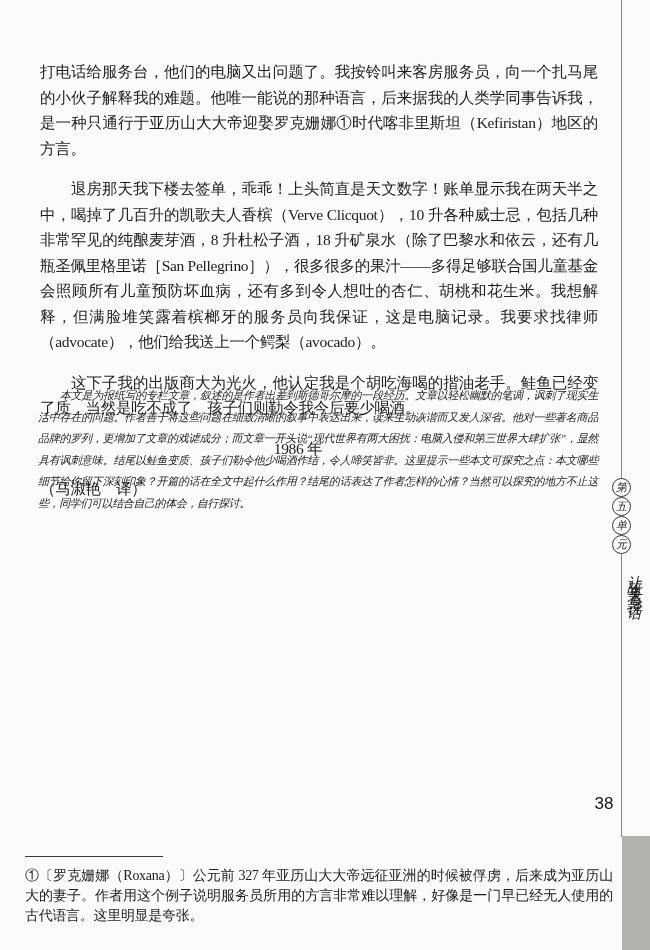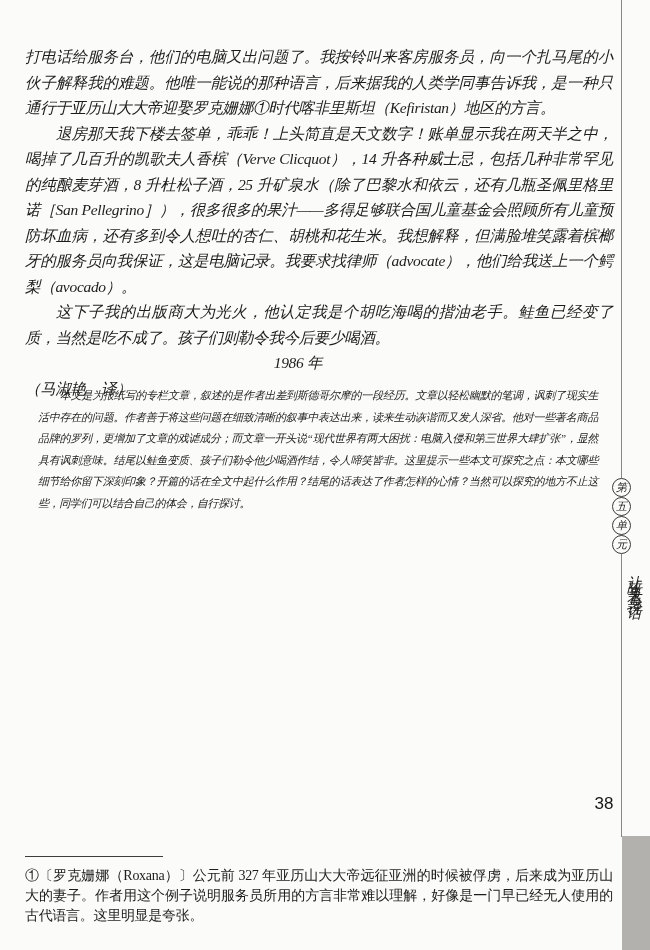--- a/index.html
+++ b/index.html
@@ -14,21 +14,21 @@
     box-sizing:border-box;
   }
 
   
   .article {
     position:absolute; left:25px; top:44px; width:588px;
     font-size:15.5px; line-height:25.5px;
     letter-spacing:-0.3px;
     text-align:justify;
   }
-  .article p { margin:0;font-style:italic; }
+  .article p { margin:15px; }
   .article p.indent { text-indent:2em; }
   .byline { margin-top:4px; }
   .byline-date { text-align:center; padding-right:42px; }
   .byline-translator { padding-right:24px; }
 
   
   .guide {
     position:absolute; left:25px; top:372px; width:586px;
   }
   .guide-label {
@@ -88,21 +88,21 @@
     width:28px; height:114px; background:#b3b1ae;
   }
 </style>
 </head>
 <body>
 
 <div class="page">
 
   <div class="article">
     <p>打电话给服务台，他们的电脑又出问题了。我按铃叫来客房服务员，向一个扎马尾的小伙子解释我的难题。他唯一能说的那种语言，后来据我的人类学同事告诉我，是一种只通行于亚历山大大帝迎娶罗克姗娜①时代喀非里斯坦（Kefiristan）地区的方言。</p>
-    <p class="indent">退房那天我下楼去签单，乖乖！上头简直是天文数字！账单显示我在两天半之中，喝掉了几百升的凯歌夫人香槟（Verve Clicquot），14 升各种威士忌，包括几种非常罕见的纯酿麦芽酒，8 升杜松子酒，25 升矿泉水（除了巴黎水和依云，还有几瓶圣佩里格里诺［San Pellegrino］），很多很多的果汁——多得足够联合国儿童基金会照顾所有儿童预防坏血病，还有多到令人想吐的杏仁、胡桃和花生米。我想解释，但满脸堆笑露着槟榔牙的服务员向我保证，这是电脑记录。我要求找律师（advocate），他们给我送上一个鳄梨（avocado）。</p>
+    <p class="indent">退房那天我下楼去签单，乖乖！上头简直是天文数字！账单显示我在两天半之中，喝掉了几百升的凯歌夫人香槟（Verve Clicquot），10 升各种威士忌，包括几种非常罕见的纯酿麦芽酒，8 升杜松子酒，18 升矿泉水（除了巴黎水和依云，还有几瓶圣佩里格里诺［San Pellegrino］），很多很多的果汁——多得足够联合国儿童基金会照顾所有儿童预防坏血病，还有多到令人想吐的杏仁、胡桃和花生米。我想解释，但满脸堆笑露着槟榔牙的服务员向我保证，这是电脑记录。我要求找律师（advocate），他们给我送上一个鳄梨（avocado）。</p>
     <p class="indent">这下子我的出版商大为光火，他认定我是个胡吃海喝的揩油老手。鲑鱼已经变了质，当然是吃不成了。孩子们则勒令我今后要少喝酒。</p>
     <p class="byline byline-date">1986 年</p>
     <p class="byline-translator">（马淑艳　译）</p>
   </div>
 
   <div class="guide">
     <p class="guide-body">本文是为报纸写的专栏文章，叙述的是作者出差到斯德哥尔摩的一段经历。文章以轻松幽默的笔调，讽刺了现实生活中存在的问题。作者善于将这些问题在细致清晰的叙事中表达出来，读来生动诙谐而又发人深省。他对一些著名商品品牌的罗列，更增加了文章的戏谑成分；而文章一开头说“现代世界有两大困扰：电脑入侵和第三世界大肆扩张”，显然具有讽刺意味。结尾以鲑鱼变质、孩子们勒令他少喝酒作结，令人啼笑皆非。这里提示一些本文可探究之点：本文哪些细节给你留下深刻印象？开篇的话在全文中起什么作用？结尾的话表达了作者怎样的心情？当然可以探究的地方不止这些，同学们可以结合自己的体会，自行探讨。</p>
   </div>
 
   <div class="footnote-rule"></div>

